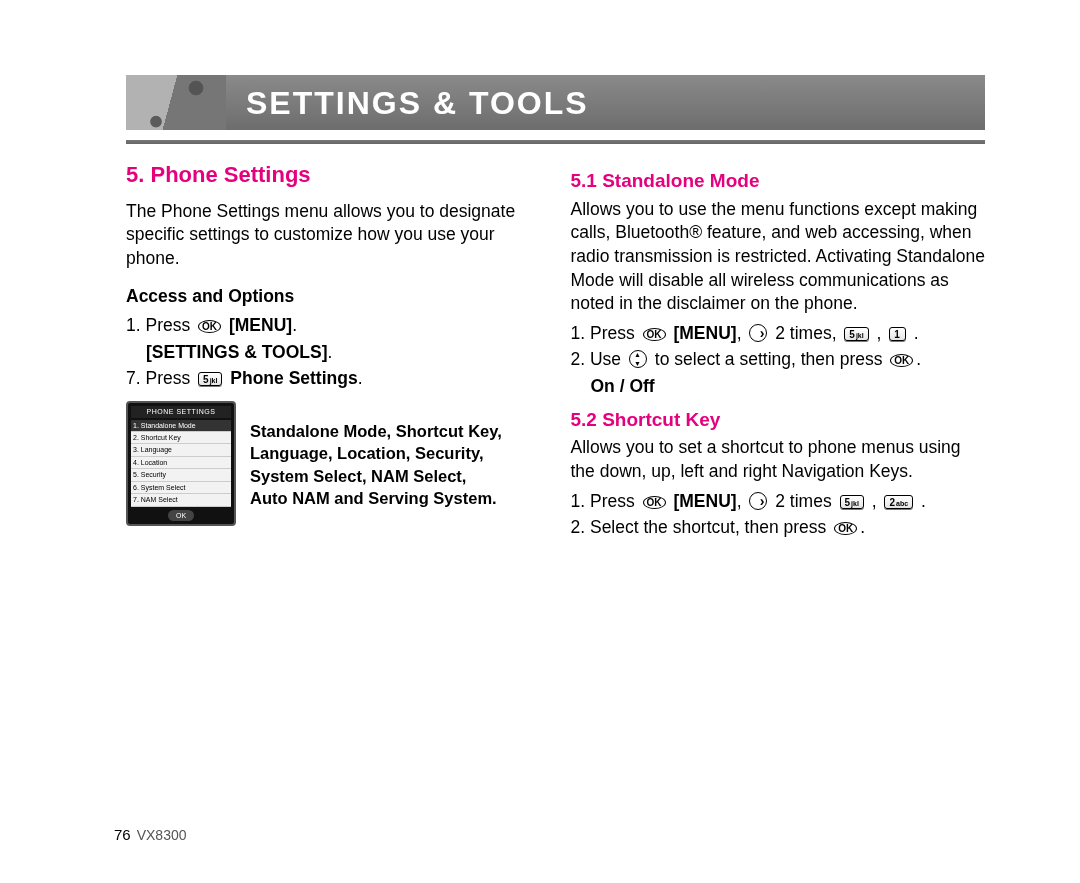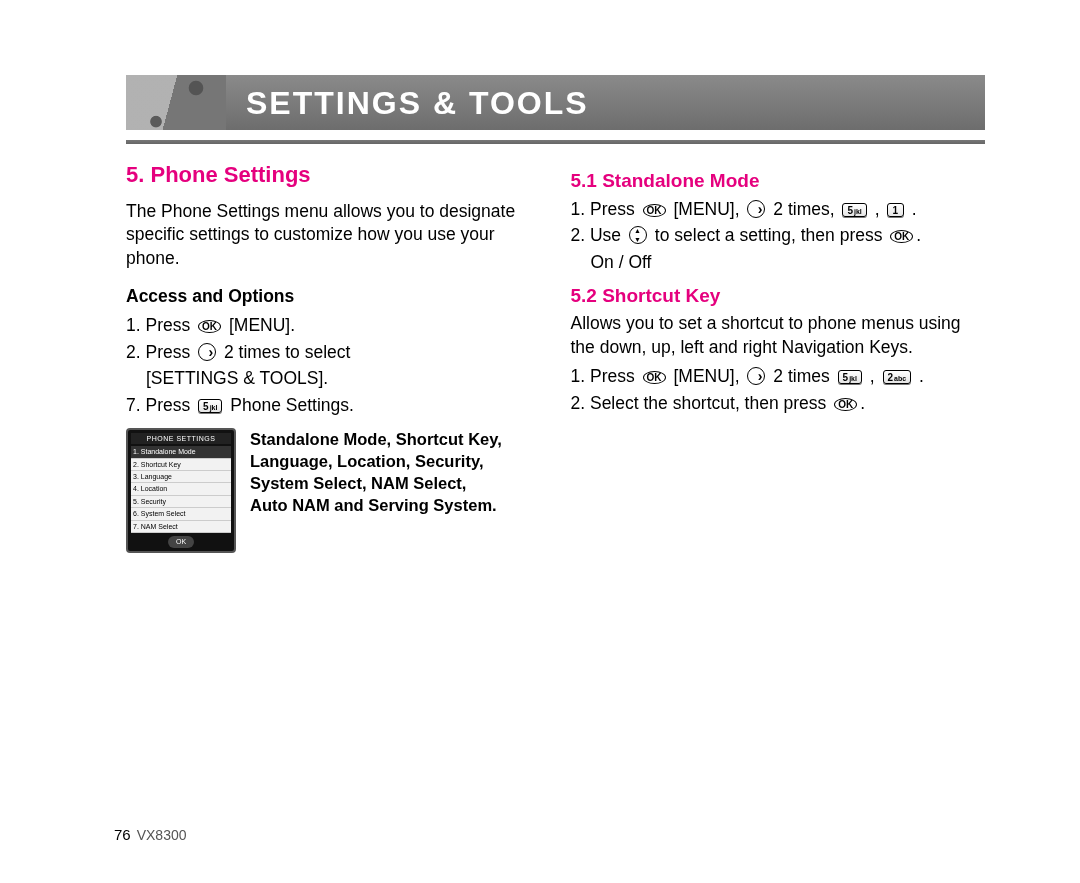--- a/index.html
+++ b/index.html
@@ -64,21 +64,21 @@
     font-size: 19px;
     font-weight: 700;
     margin: 8px 0 4px 0;
   }
   .subhead-black {
     font-weight: 700;
     margin: 14px 0 6px 0;
   }
   p { margin: 2px 0 6px 0; }
   .step-line { margin: 3px 0; }
-  .bold { font-weight: 400; }
+  .bold { font-weight: 700; }
   .key-ok {
     display: inline-block;
     border: 1.5px solid #000;
     border-radius: 50%;
     font-size: 10px;
     font-weight: 600;
     padding: 1px 3px 0 3px;
     vertical-align: 1px;
     margin: 0 3px;
     line-height: 1;
@@ -162,21 +162,21 @@
     text-align: center;
     margin-top: 3px;
   }
   .phone-screen .soft span {
     display: inline-block;
     background: #444;
     border-radius: 8px;
     padding: 1px 8px;
     font-size: 7px;
   }
-  .submenu-text { font-weight: 700; font-size: 16.5px; }
+  .submenu-text { font-weight: 700; font-size: 16.5px; margin-top: 19px; }
   .submenu-text .light { font-weight: 700; }
   #page-footer {
     position: absolute;
     bottom: 40px;
     left: 114px;
     font-size: 14px;
     color: #555;
   }
   #page-footer .pn { font-size: 15px; color: #000; margin-right: 6px; }
 </style>
@@ -195,23 +195,20 @@
     <div class="h-main">5. Phone Settings</div>
     <p>The Phone Settings menu allows you to designate specific settings to customize how you use your phone.</p>
 
     <div class="subhead-black">Access and Options</div>
 
     <div class="step-line">
       <span>1. Press </span><span class="key-ok">OK</span>
       <span class="bold">[MENU]</span><span>.</span>
     </div>
 
-    <div class="step-line">
-      <span>2. Press </span><span class="key-nav rt"></span><span> 2 times to select</span>
-    </div>
     <div class="step-line" style="padding-left:20px;">
       <span class="bold">[SETTINGS &amp; TOOLS]</span><span>.</span>
     </div>
 
     <div class="step-line">
       <span>7. Press </span><span class="key-num"><span>5</span><span class="sub">jkl</span></span>
       <span class="bold"> Phone Settings</span><span>.</span>
     </div>
 
 
@@ -233,20 +230,21 @@
         <span>Standalone Mode, Shortcut Key,</span><br>
         <span>Language, Location, Security,</span><br>
         <span>System Select, NAM Select,</span><br>
         <span>Auto NAM </span><span class="light">and </span><span>Serving System.</span>
       </div>
     </div>
   </div>
 
   <div class="col">
     <div class="h-sub">5.1 Standalone Mode</div>
+    <p>Allows you to use the menu functions except making calls, Bluetooth® feature, and web accessing, when radio transmission is restricted. Activating Standalone Mode will disable all wireless communications as noted in the disclaimer on the phone.</p>
 
     <div class="step-line">
       <span>1. Press </span><span class="key-ok">OK</span>
       <span class="bold">[MENU]</span><span>, </span>
       <span class="key-nav rt"></span><span> 2 times, </span>
       <span class="key-num"><span>5</span><span class="sub">jkl</span></span><span> , </span>
       <span class="key-num"><span>1</span><span class="sub"></span></span><span> .</span>
     </div>
 
     <div class="step-line">

